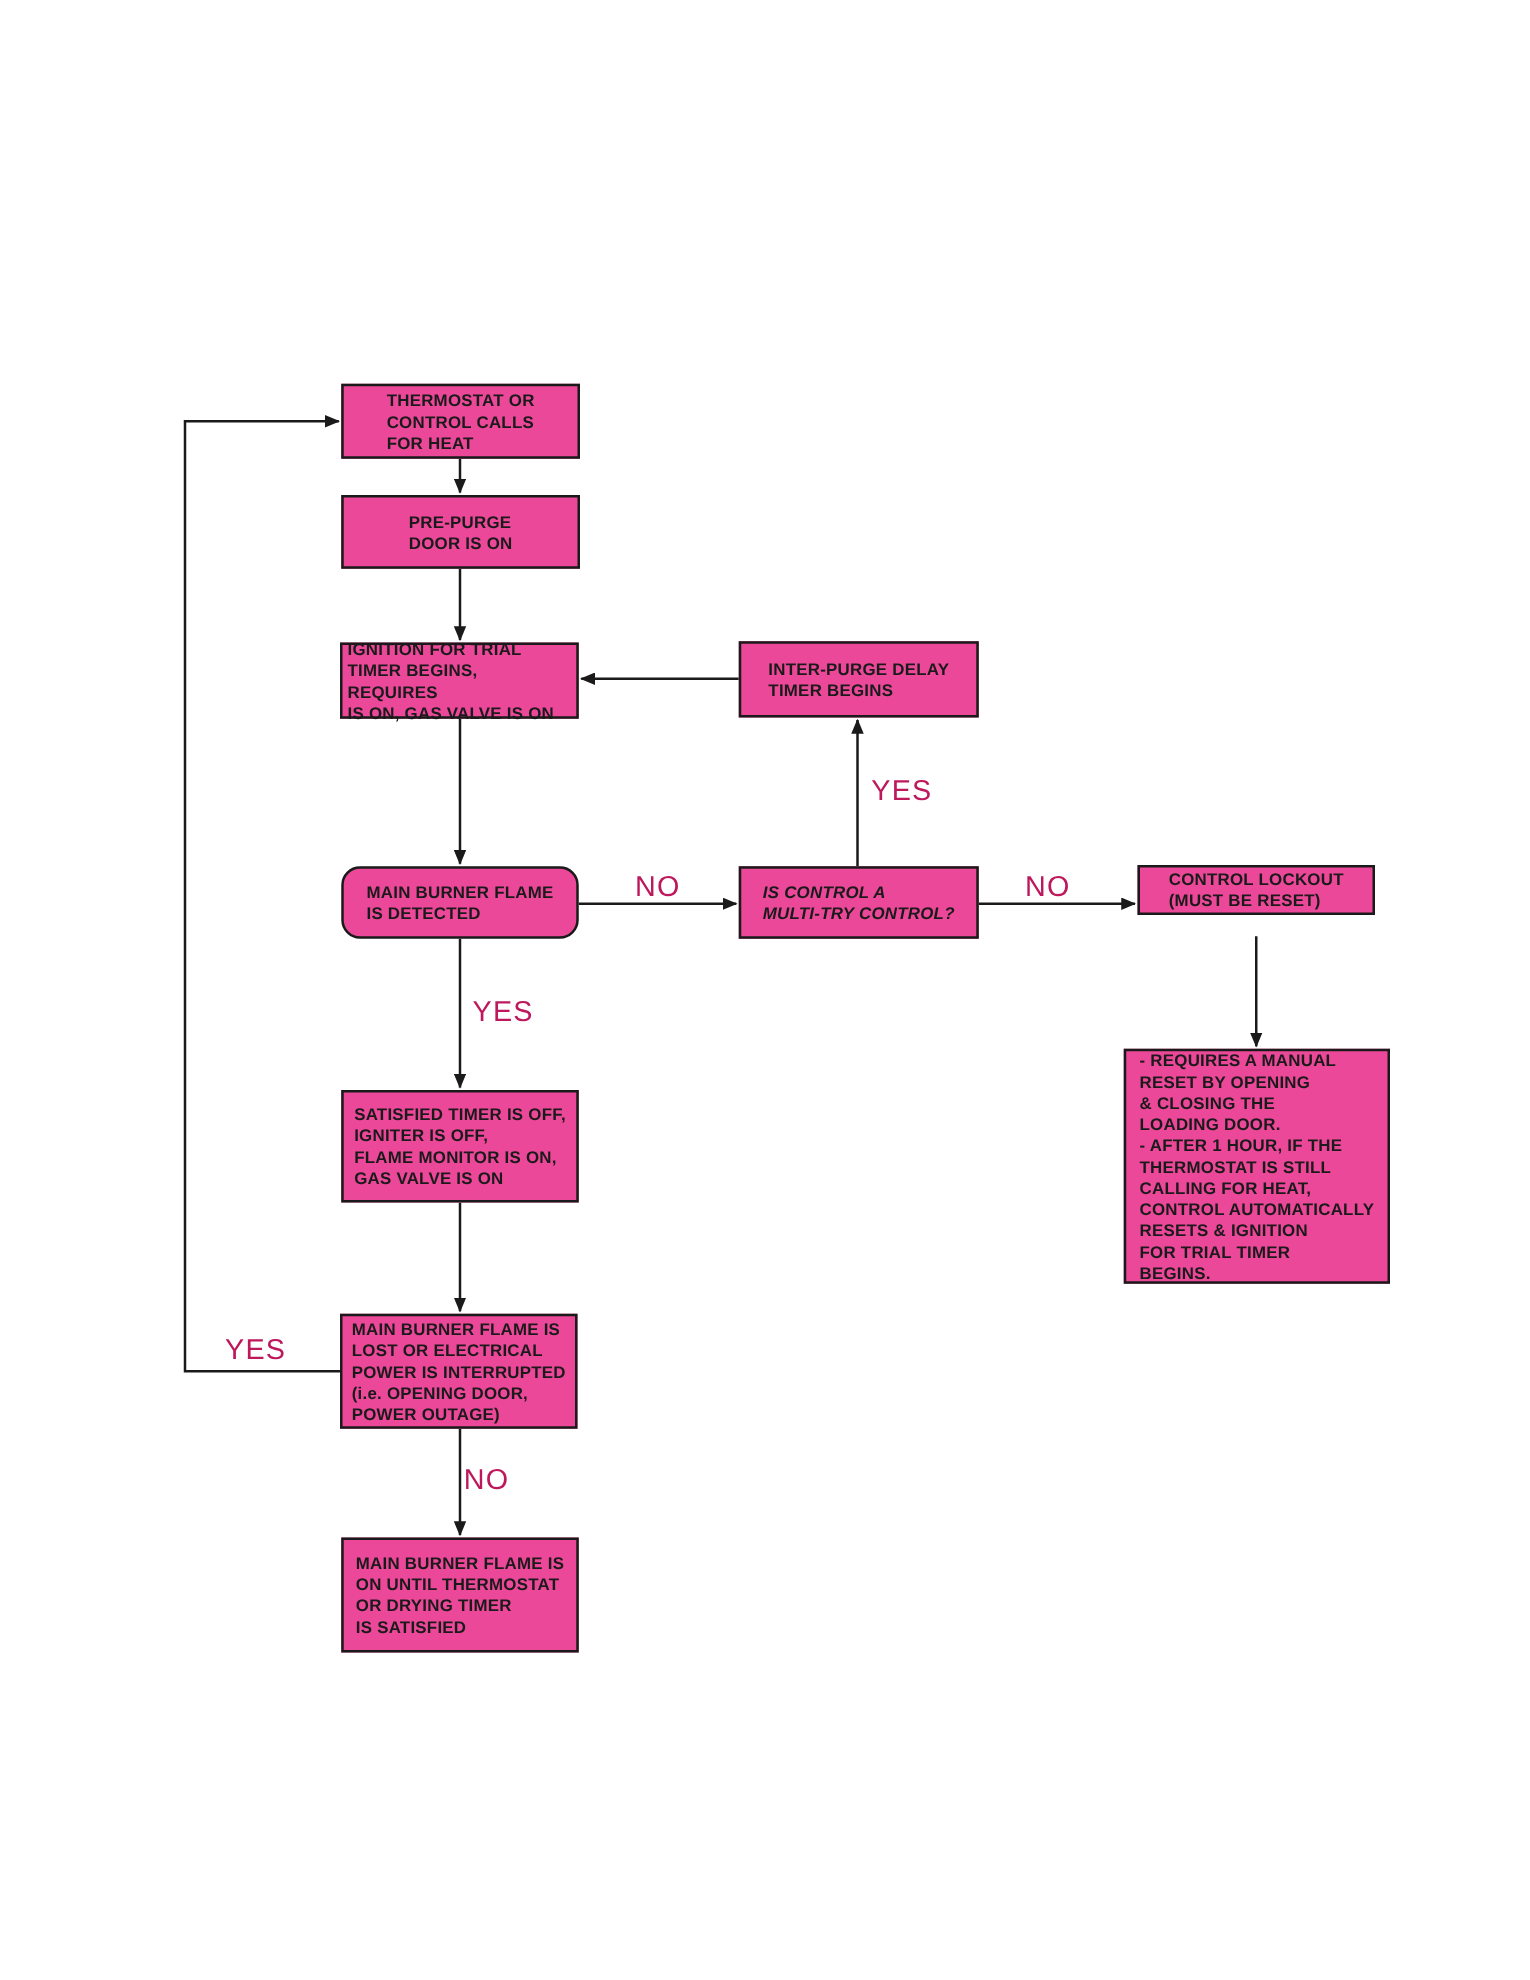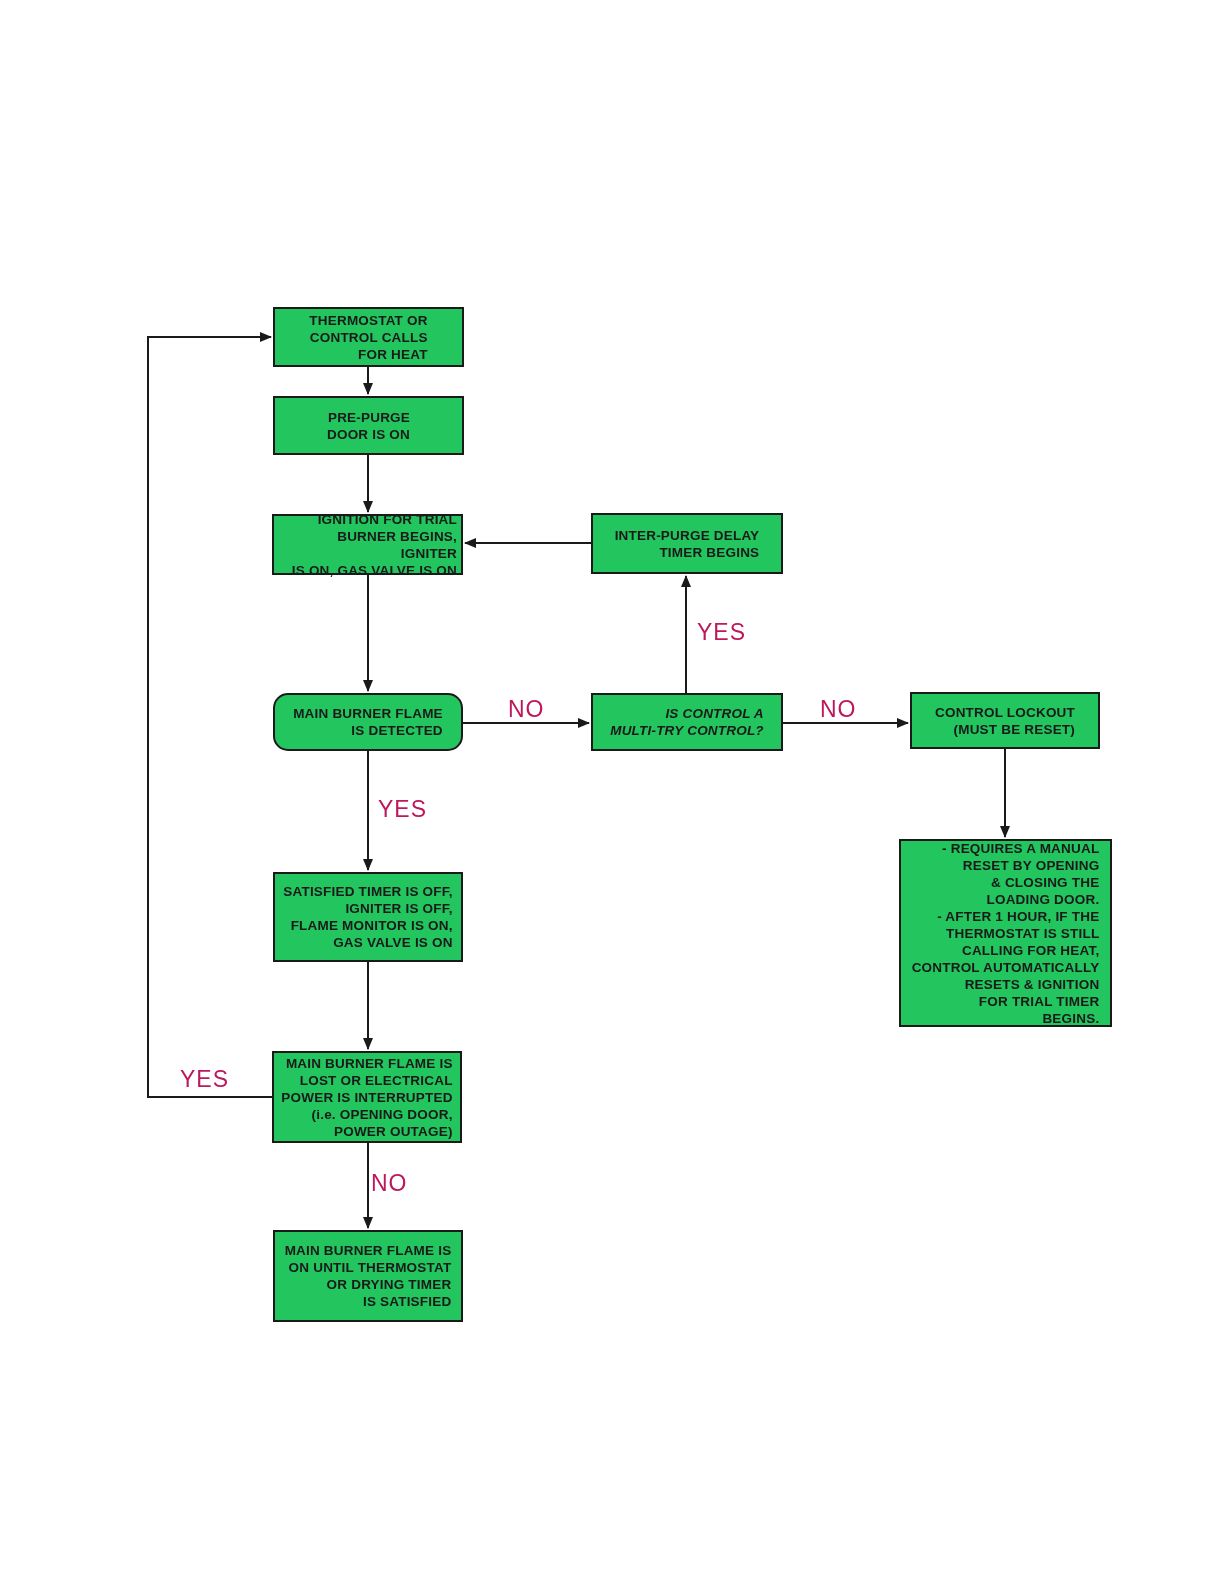--- a/index.html
+++ b/index.html
@@ -20,25 +20,25 @@
     position: absolute;
     left: 0;
     top: 0;
     width: 1224px;
     height: 1584px;
   }
   .node {
     position: absolute;
     box-sizing: border-box;
     border: 2px solid #1a1a1a;
-    background: #22c55e;
+    background: #ec4899;
     display: flex;
     align-items: center;
     justify-content: center;
-    text-align: right;
+    text-align: left;
     white-space: pre-line;
     font-weight: bold;
     font-size: 13.5px;
     line-height: 1.26;
     letter-spacing: 0.2px;
     padding: 2px 4px;
   }
   .lbl {
     position: absolute;
     font-size: 23px;
@@ -74,33 +74,33 @@
   </svg>
 
   <div class="node" style="left:273px; top:307px; width:191px; height:60px;">THERMOSTAT OR
 CONTROL CALLS
 FOR HEAT</div>
 
   <div class="node" style="left:273px; top:396px; width:191px; height:59px;">PRE-PURGE
 DOOR IS ON</div>
 
   <div class="node" style="left:272px; top:514px; width:191px; height:61px;">IGNITION FOR TRIAL
-BURNER BEGINS, IGNITER
+TIMER BEGINS, REQUIRES
 IS ON, GAS VALVE IS ON</div>
 
   <div class="node" style="left:591px; top:513px; width:192px; height:61px;">INTER-PURGE DELAY
 TIMER BEGINS</div>
 
   <div class="node" style="left:273px; top:693px; width:190px; height:58px;border-radius:15px;">MAIN BURNER FLAME
 IS DETECTED</div>
 
   <div class="node" style="left:591px; top:693px; width:192px; height:58px;font-style:italic;">IS CONTROL A
 MULTI-TRY CONTROL?</div>
 
-  <div class="node" style="left:910px; top:692px; width:190px; height:57px;">CONTROL LOCKOUT
+  <div class="node" style="left:910px; top:692px; width:190px; height:40px;">CONTROL LOCKOUT
 (MUST BE RESET)</div>
 
   <div class="node" style="left:273px; top:872px; width:190px; height:90px;">SATISFIED TIMER IS OFF,
 IGNITER IS OFF,
 FLAME MONITOR IS ON,
 GAS VALVE IS ON</div>
 
   <div class="node" style="left:899px; top:839px; width:213px; height:188px;">- REQUIRES A MANUAL
 RESET BY OPENING
 &amp; CLOSING THE

